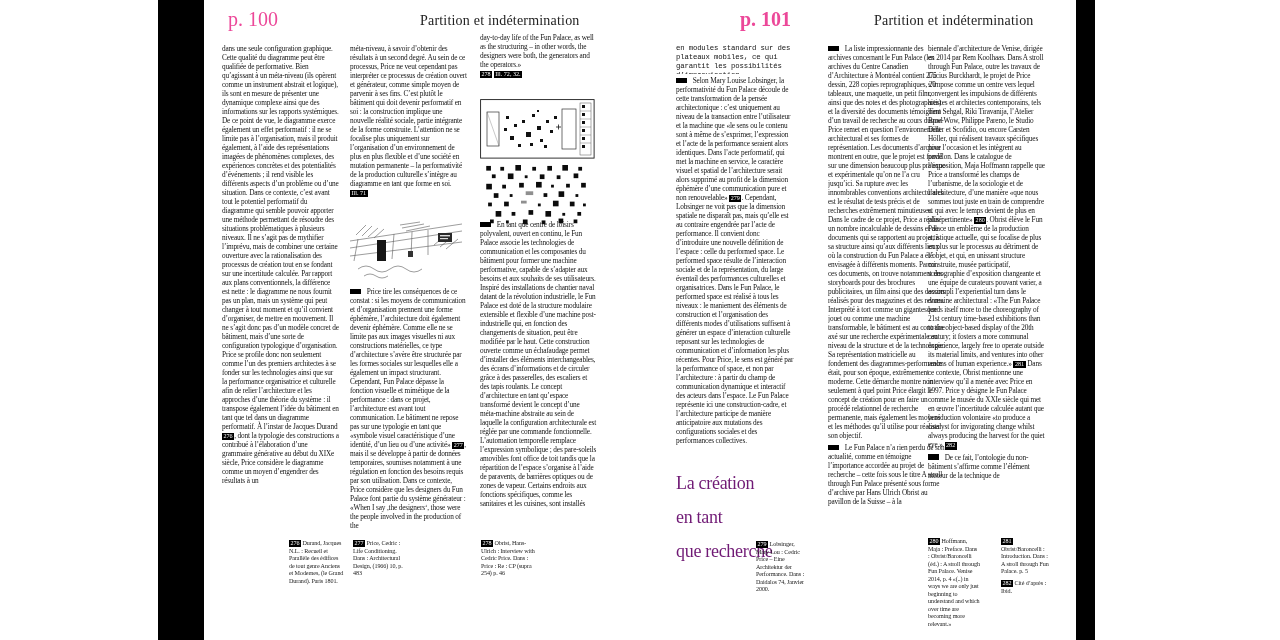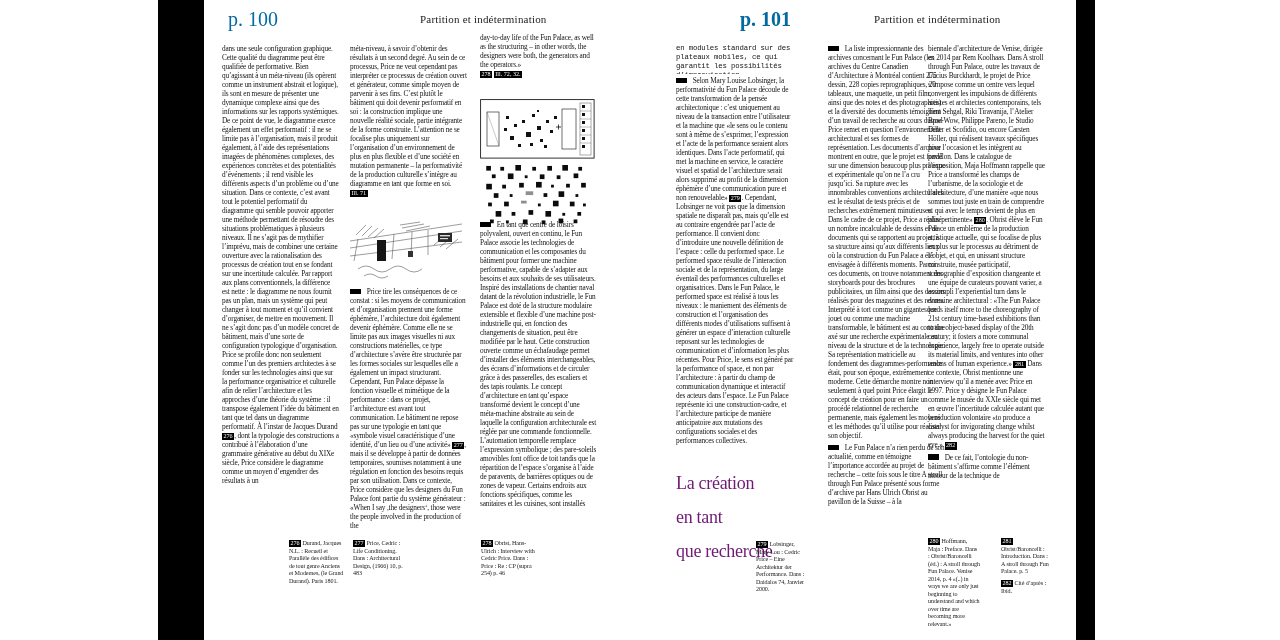--- a/index.html
+++ b/index.html
@@ -1,20 +1,20 @@
 <!DOCTYPE html>
 <html lang="fr"><head>
 <meta charset="utf-8">
 <style>
   html,body{margin:0;padding:0;background:#ffffff;}
   #stage{position:relative;width:1280px;height:640px;background:#ffffff;overflow:hidden;
          font-family:"Liberation Serif","DejaVu Serif",serif;color:#141414;}
   .edge{position:absolute;top:0;bottom:0;background:#000;}
-  .pagelabel{position:absolute;font-size:20px;line-height:22px;color:#0369a1;}
-  .runtitle{position:absolute;font-size:11px;letter-spacing:.2px;color:#222;}
+  .pagelabel{position:absolute;font-size:20px;line-height:22px;color:#ec4899;}
+  .runtitle{position:absolute;font-size:14px;letter-spacing:.2px;color:#222;}
   .col{position:absolute;width:117px;font-size:7.3px;line-height:9px;letter-spacing:-0.15px;
        text-align:left;overflow:hidden;}
   .w118{width:118px;}
   .para{white-space:pre-line;margin:0 0 3px 0;}
   .rtag{background:#000;color:#fff;font-size:6.1px;line-height:7.2px;padding:0 1.5px;
         display:inline-block;letter-spacing:0;}
   .psq{display:inline-block;width:11px;height:5.5px;background:#000;margin-right:4px;}
   .fn{position:absolute;width:56px;font-size:6.1px;line-height:7.5px;letter-spacing:-0.1px;
       color:#1a1a1a;overflow:hidden;}
   .heading{position:absolute;font-size:18px;line-height:34px;letter-spacing:-0.3px;

